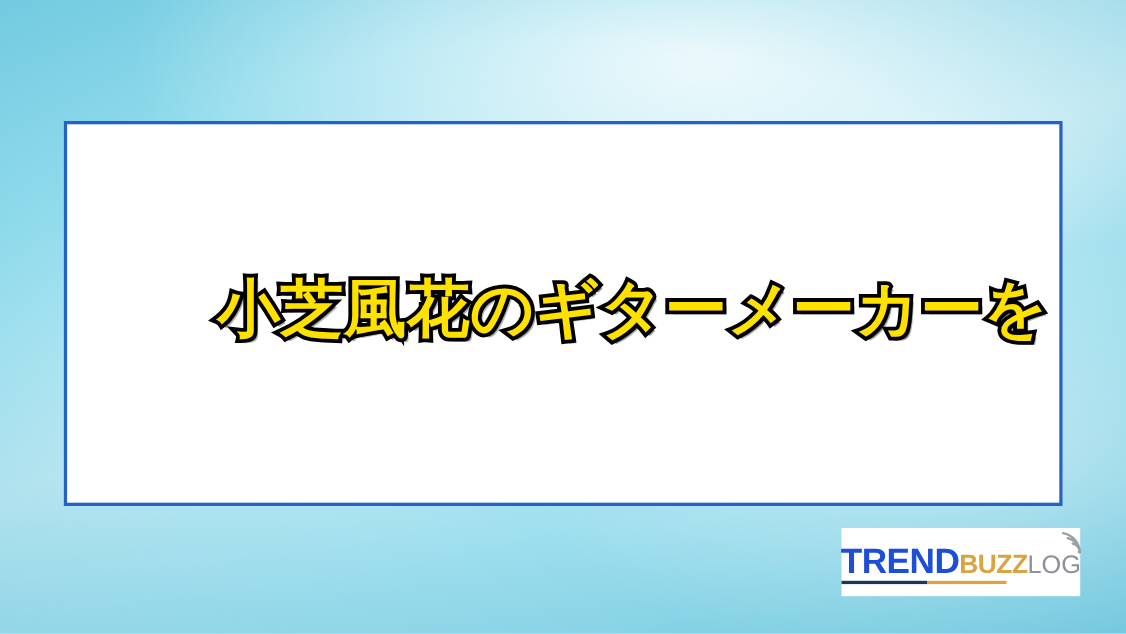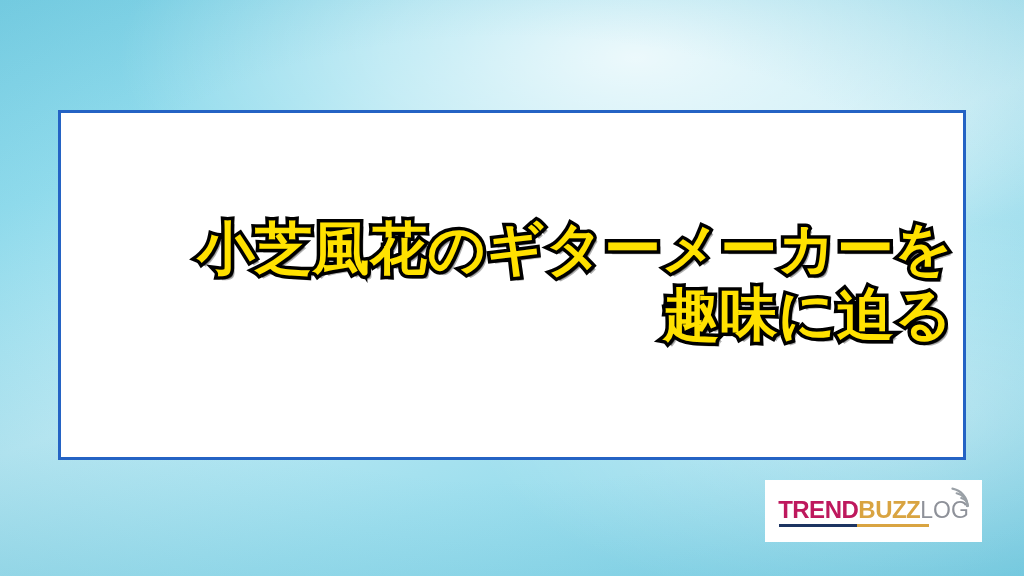--- a/index.html
+++ b/index.html
@@ -90,22 +90,22 @@
   }
 
   .logo-wordmark{
     display:flex;
     align-items:baseline;
     font-family:"Liberation Sans", sans-serif;
     font-weight:700;
     line-height:1;
   }
   #logo-trend{
-    color:#be185d;
-    font-size:24px;
+    color:#1d4ed8;
+    font-size:32px;
     letter-spacing:-0.5px;
   }
   #logo-buzz{
     color:#d9a441;
     font-size:24px;
     letter-spacing:-0.5px;
   }
   #logo-log{
     color:#8e9199;
     font-size:23px;
@@ -133,21 +133,20 @@
 </style>
 </head>
 <body>
 
 <div id="thumbnail-canvas">
 
   <div id="bg-vignette"></div>
 
   <div id="title-card">
     <div class="headline-line line-1">小芝風花のギターメーカーを</div>
-    <div class="headline-line line-3">趣味に迫る</div>
   </div>
 
   <div id="logo-plate">
     <div id="logo-inner">
 
       <div class="logo-wordmark">
         <span id="logo-trend">TREND</span>
         <span id="logo-buzz">BUZZ</span>
         <span id="logo-log">LOG</span>
       </div>

